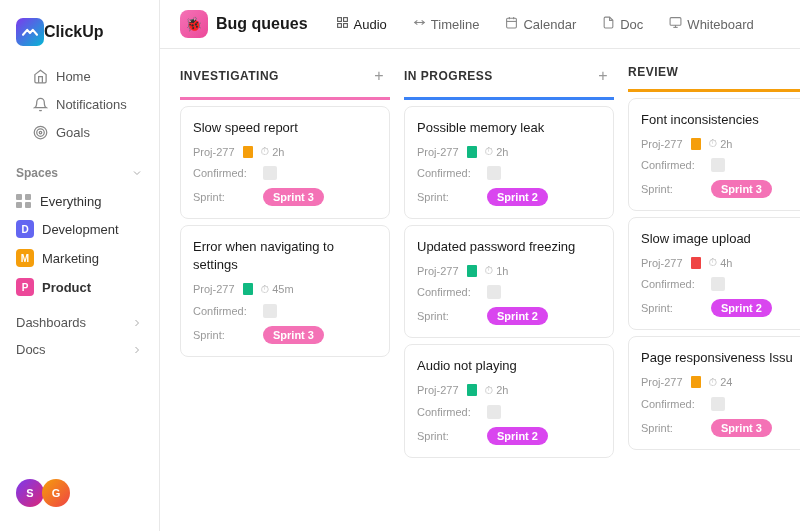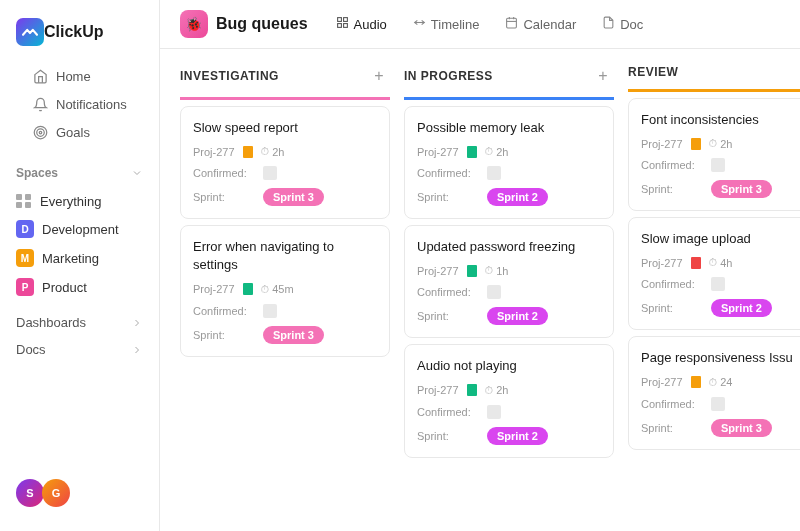--- a/index.html
+++ b/index.html
@@ -146,21 +146,21 @@
         <span>Development</span>
       </div>
 
       <div class="space-item">
         <span class="space-dot" style="background:#f59e0b;">M</span>
         <span>Marketing</span>
       </div>
 
       <div class="space-item">
         <span class="space-dot" style="background:#ec4899;">P</span>
-        <span style="font-weight:400;">Product</span>
+        <span style="font-weight:700;">Product</span>
       </div>
     </div>
   </div>
 
   <div class="sidebar-bottom-section">
     <div class="bottom-item">
       <span>Dashboards</span>
       <svg width="12" height="12" viewBox="0 0 24 24" fill="none" stroke="#aaa" stroke-width="2">
           <polyline points="9 18 15 12 9 6"></polyline>
         </svg>
@@ -220,20 +220,30 @@
     </div>
     <div class="tab">
       <span class="tab-icon">
         <svg width="13" height="13" viewBox="0 0 24 24" fill="none" stroke="#888" stroke-width="2">
             <path d="M14 2H6a2 2 0 00-2 2v16a2 2 0 002 2h12a2 2 0 002-2V8z"></path>
             <polyline points="14 2 14 8 20 8"></polyline>
           </svg>
       </span>
       <span>Doc</span>
     </div>
+    <div class="tab">
+      <span class="tab-icon">
+        <svg width="13" height="13" viewBox="0 0 24 24" fill="none" stroke="#888" stroke-width="2">
+            <rect x="2" y="3" width="20" height="14" rx="2"></rect>
+            <line x1="8" y1="21" x2="16" y2="21"></line>
+            <line x1="12" y1="17" x2="12" y2="21"></line>
+          </svg>
+      </span>
+      <span>Whiteboard</span>
+    </div>
   </div>
 
   <div class="board" id="board-container">
   <div class="column col-investigating">
         <div class="col-header">
           <span class="col-title">INVESTIGATING</span>
           <button class="col-add">+</button>
         </div>
         <div class="card">
           <div class="card-title">Slow speed report</div>

